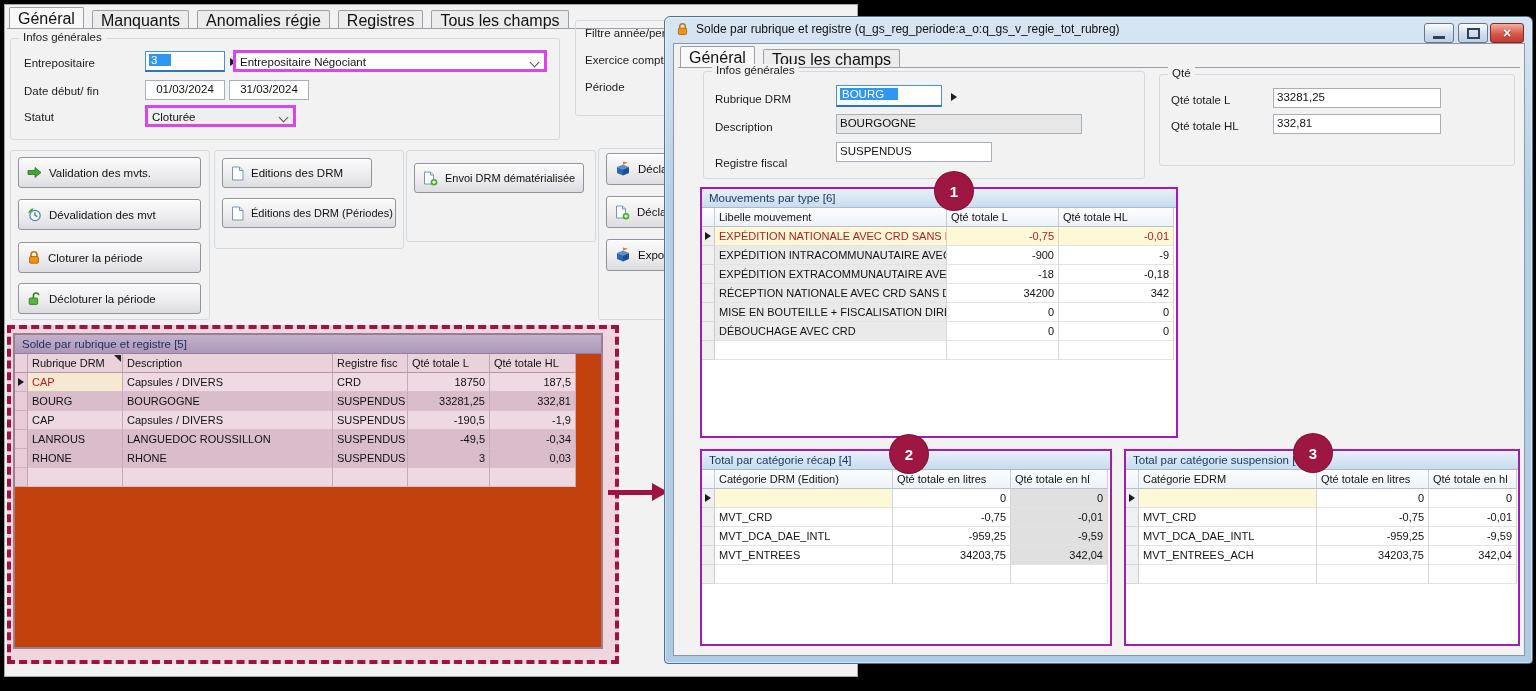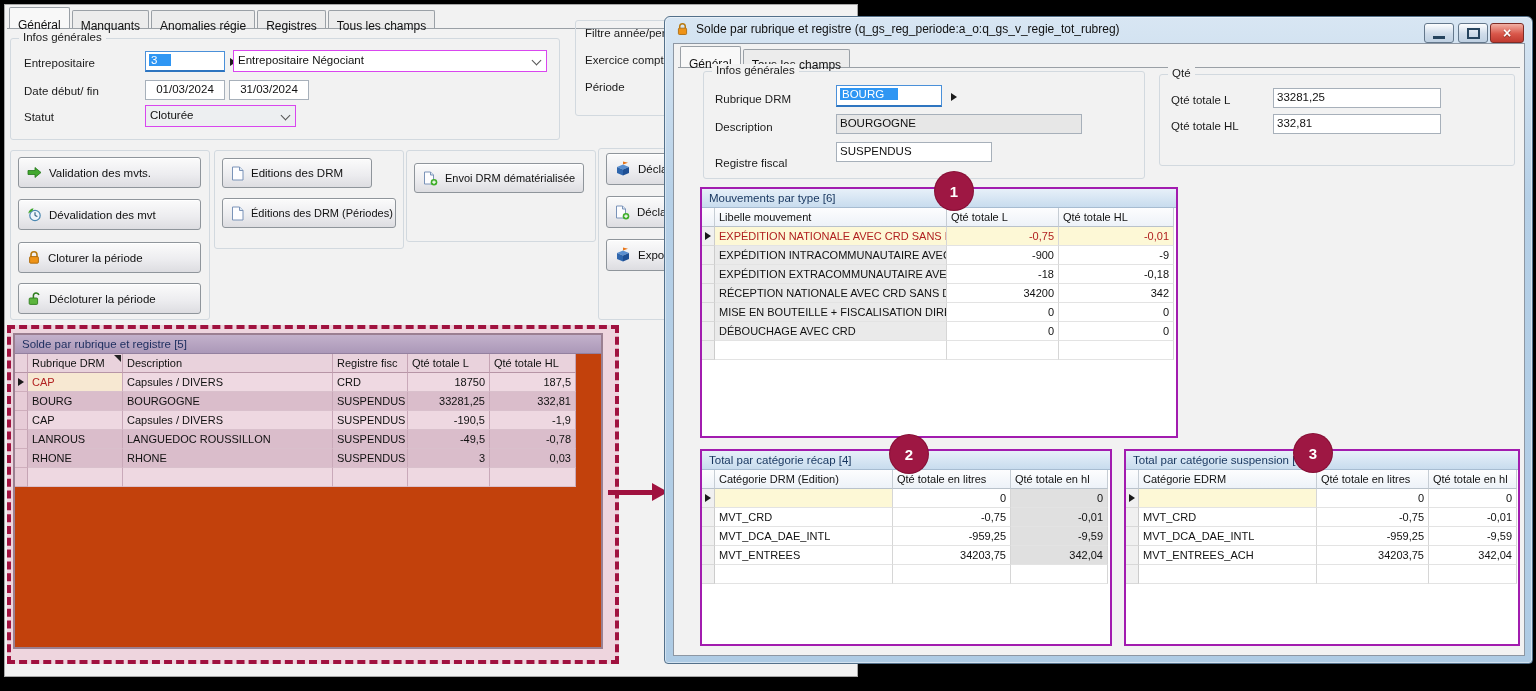--- a/index.html
+++ b/index.html
@@ -18,34 +18,34 @@
                border:1px solid #8d97a3;box-sizing:border-box;}
   .wb{position:absolute;top:6px;height:20px;border:1px solid #64788c;border-radius:3px;box-sizing:border-box;
       background:linear-gradient(#fdfeff,#cfdcea 55%,#bfd0e2);display:flex;align-items:center;justify-content:center;}
   .wb-min{right:78px;width:30px;} .wb-max{right:44px;width:30px;}
   .wb-close{right:8px;width:34px;background:linear-gradient(#f2b0a4,#d9574a 55%,#c03a30);border-color:#7e2c26;}
   .wb-min i{display:block;width:12px;height:3px;background:#26445e;margin-top:8px;}
   .wb-max i{display:block;width:9px;height:7px;border:2px solid #26445e;background:transparent;}
   .wb-close i{font-style:normal;color:#fff;font-weight:bold;font-size:14px;line-height:14px;text-shadow:0 1px 1px #7e2c26;}
   
   .tabstrip{position:absolute;display:flex;align-items:flex-end;border-bottom:1px solid #9aa0a6;box-sizing:border-box;padding-left:2px;}
-  .tab{border:1px solid #9aa0a6;border-bottom:none;background:#ececec;font-size:12px;
-       padding:8px 8px 2px 8px;height:18px;line-height:15px;margin-right:2px;border-radius:2px 2px 0 0;box-sizing:border-box;}
+  .tab{border:1px solid #9aa0a6;border-bottom:none;background:#ececec;font-size:16px;
+       padding:2px 8px 2px 8px;height:18px;line-height:15px;margin-right:8px;border-radius:2px 2px 0 0;box-sizing:border-box;}
   .tab.active{background:#f8f8f8;height:21px;line-height:18px;}
   
   .gb{position:absolute;border:1px solid #d2d9df;border-radius:3px;box-sizing:border-box;}
   .gb-t{position:absolute;top:-8px;left:8px;background:#f2f2f2;padding:0 4px;font-size:11.5px;color:#1b1b1b;white-space:nowrap;}
   .lbl{position:absolute;font-size:11.5px;color:#1b1b1b;white-space:nowrap;}
   .inp{position:absolute;background:#fff;border:1px solid #a7b0ba;box-sizing:border-box;
        font-size:11.5px;padding:2px 3px 0 3px;color:#111;overflow:hidden;white-space:nowrap;}
   .inp.center{text-align:center;}
   .inp.ro{background:#e7e7e7;}
   .inp.focus{border-color:#4a90d9;border-bottom:2px solid #2e75c0;}
   .selhl{background:#2f96f3;color:#fff;padding:0 14px 0 2px;}
-  .combo{position:absolute;background:#fff;border:1px solid #d946ef;box-sizing:border-box;
+  .combo{position:absolute;background:#fff;border:3px solid #d946ef;box-sizing:border-box;
          font-size:11.5px;padding:3px 18px 0 4px;overflow:hidden;white-space:nowrap;}
   .combo.dis{background:#edeff1;}
   .chev{position:absolute;right:6px;top:6px;width:6px;height:6px;border-right:1.6px solid #555;
         border-bottom:1.6px solid #555;transform:rotate(45deg);}
   .next-btn{position:absolute;width:11px;height:12px;display:flex;align-items:center;justify-content:center;}
   .next-btn i{display:block;width:0;height:0;border-left:6px solid #1c1c1c;border-top:4px solid transparent;border-bottom:4px solid transparent;}
   
   .btn{position:absolute;display:flex;align-items:center;gap:7px;padding:0 8px;border:1px solid #8f959b;border-radius:3px;
        background:linear-gradient(#fbfbfb,#ececef 58%,#dddde1);box-shadow:inset 0 1px 0 #fff;
        box-sizing:border-box;font-size:11.5px;color:#101010;overflow:hidden;white-space:nowrap;}
@@ -256,21 +256,21 @@
         <div class="cell mt-c3">SUSPENDUS</div>
         <div class="cell mt-c4 num">-190,5</div>
         <div class="cell mt-c5 num">-1,9</div>
       </div>
       <div class="row dark">
         <div class="selc mt-c0"></div>
         <div class="cell mt-c1">LANROUS</div>
         <div class="cell mt-c2">LANGUEDOC ROUSSILLON</div>
         <div class="cell mt-c3">SUSPENDUS</div>
         <div class="cell mt-c4 num">-49,5</div>
-        <div class="cell mt-c5 num">-0,78</div>
+        <div class="cell mt-c5 num">-0,34</div>
       </div>
       <div class="row dark">
         <div class="selc mt-c0"></div>
         <div class="cell mt-c1">RHONE</div>
         <div class="cell mt-c2">RHONE</div>
         <div class="cell mt-c3">SUSPENDUS</div>
         <div class="cell mt-c4 num">3</div>
         <div class="cell mt-c5 num">0,03</div>
       </div>
       <div class="row light">

